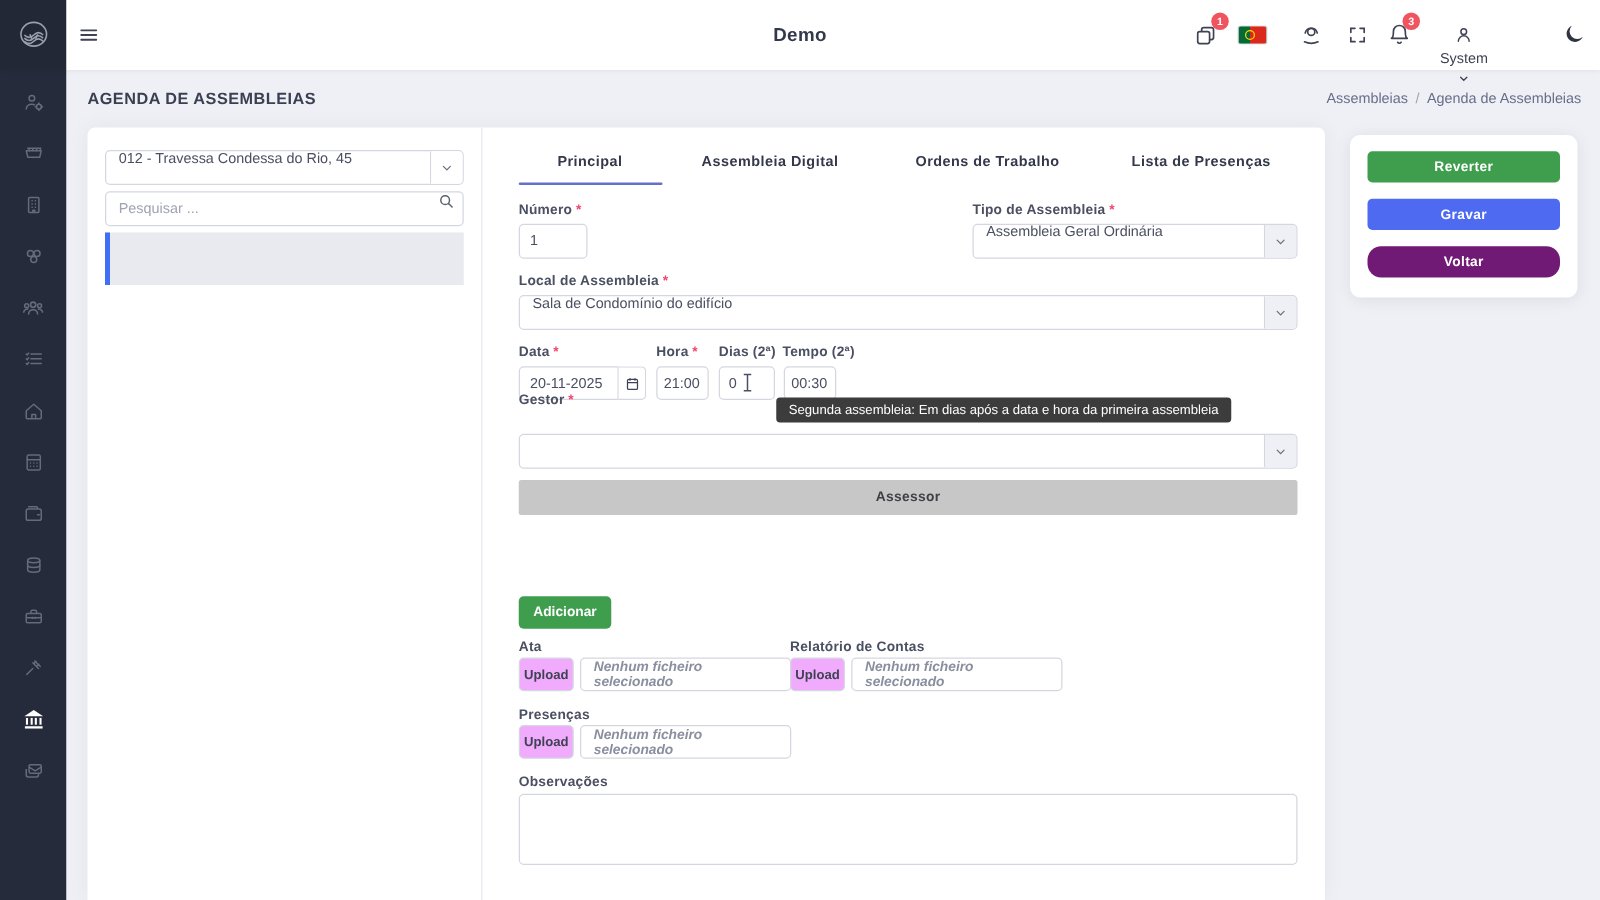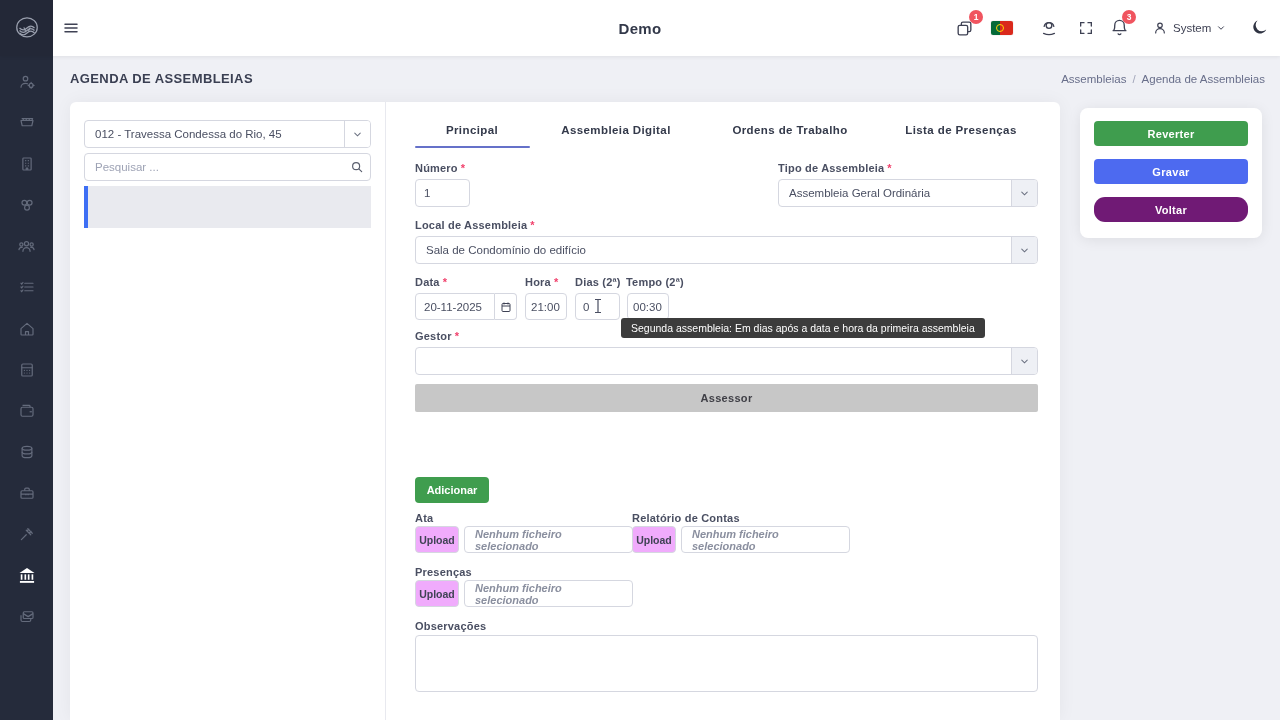--- a/index.html
+++ b/index.html
@@ -11,40 +11,40 @@
   
   .topbar { left:0; top:0; width:1280px; height:56px; background:#fff; box-shadow:0 1px 4px rgba(0,0,0,.07); z-index:20; }
   .logo-box { left:0; top:0; width:53px; height:56px; background:#232837; display:flex; align-items:center; justify-content:center; }
   .appbar-title { left:0; top:0; width:1280px; height:56px; display:flex; align-items:center; justify-content:center; font-size:15px; font-weight:700; color:#33394a; letter-spacing:.3px; pointer-events:none; }
   .icon-btn { color:#3f4254; display:flex; align-items:center; justify-content:center; cursor:pointer; }
   .badge { position:absolute; min-width:14px; height:14px; border-radius:8px; color:#fff; font-size:8.5px; font-weight:700; display:flex; align-items:center; justify-content:center; padding:0 3px; }
   .flag { width:22px; height:14px; border-radius:2px; overflow:hidden; position:relative; box-shadow:0 0 1px rgba(0,0,0,.4); }
   .flag .green { position:absolute; left:0; top:0; width:40%; height:100%; }
   .flag .red { position:absolute; right:0; top:0; width:60%; height:100%; }
   .flag .emblem { position:absolute; left:40%; top:50%; width:8px; height:8px; margin:-4px 0 0 -4px; border-radius:50%; border:1.5px solid #ffd700; }
-  .system { display:flex; align-items:center; gap:5px; font-size:11.5px; color:#3f4254; cursor:pointer; }
+  .system { display:flex; align-items:center; gap:5px; font-size:11.5px; color:#3f4254; cursor:pointer;flex-direction:column; }
 
   
   .sidebar { left:0; top:56px; width:53px; height:664px; background:#252b3b; z-index:10; }
   .side-icon { position:absolute; left:0; width:53px; height:36px; display:flex; align-items:center; justify-content:center; color:#646b7c; cursor:pointer; }
   .side-icon.active { color:#ffffff; }
 
   
   .page-title { left:70px; top:71px; font-size:13px; font-weight:700; color:#3a3f52; letter-spacing:.4px; }
   .breadcrumb { right:15px; top:73px; font-size:11.5px; color:#686e8a; display:flex; gap:6px; align-items:center; }
   .breadcrumb .sep { color:#a0a4b8; }
 
   
   .main-card { left:70px; top:102px; width:990px; height:618px; background:#fff; border-radius:6px 6px 0 0; box-shadow:0 0 18px rgba(0,0,0,.05); }
   .panel-divider { left:315px; top:0; width:1px; height:618px; background:#e8e9ef; }
   .actions-card { left:1080px; top:108px; width:182px; height:130px; background:#fff; border-radius:8px; box-shadow:0 2px 14px rgba(0,0,0,.08); }
   .action-btn { left:14px; width:154px; height:25px; border:none; border-radius:4px; color:#fff; font-size:11px; font-weight:700; font-family:inherit; letter-spacing:.3px; cursor:pointer; }
 
   
-  .field-box { background:#fff; border:1px solid #d5d7e0; border-radius:4px; font-size:11.5px; color:#4a4f62; display:flex; align-items:center; }
+  .field-box { background:#fff; border:1px solid #d5d7e0; border-radius:4px; font-size:11.5px; color:#4a4f62; display:flex; align-items:flex-start; }
   .select-text { flex:1; padding:0 10px; white-space:nowrap; overflow:hidden; }
   .chev-box { width:26px; align-self:stretch; border-left:1px solid #d5d7e0; background:#eef0f5; border-radius:0 3px 3px 0; display:flex; align-items:center; justify-content:center; color:#6a7080; }
   .chev-box.plain { background:#fff; }
   .search-input { width:100%; height:100%; border:none; outline:none; background:transparent; font-family:inherit; font-size:11.5px; color:#4a4f62; padding:0 10px; }
   .search-input::placeholder { color:#9ea3b5; }
   .list-row { background:#e9eaef; border-left:4px solid #3e6ff4; cursor:pointer; }
 
   
   .tab { top:22px; transform:translateX(-50%); font-size:11.5px; font-weight:700; color:#33394a; letter-spacing:.4px; white-space:nowrap; cursor:pointer; }
   .tab-underline { top:44px; height:2px; border-radius:1px; }
@@ -319,21 +319,21 @@
     <input class="abs t-input" style="left: 505px; top: 191px; width: 45px; height: 27px; padding: 0px 7px;" value="0">
     <svg class="abs ibeam" style="left:524px; top:196px;" width="8" height="16" viewBox="0 0 8 16" fill="none" stroke="#4a4f62" stroke-width="1.2">
         <path d="M1 1.5h6M1 14.5h6M4 1.5v13"></path>
       </svg>
 
     <div class="abs f-label" style="left:556px; top:174px;">Tempo (2ª)</div>
     <input class="abs t-input" style="left: 557px; top: 191px; width: 42px; height: 27px; padding: 0px 5px;" value="00:30">
 
     <div class="abs tooltip" style="left:551px; top:216px;">Segunda assembleia: Em dias após a data e hora da primeira assembleia</div>
 
-    <div class="abs f-label" style="left:345px; top:228px;text-align:center;"><span>Gestor</span><span class="req">*</span></div>
+    <div class="abs f-label" style="left:345px; top:212px;text-align:center;"><span>Gestor</span><span class="req">*</span></div>
     <div class="abs field-box" style="left:345px; top:245px; width:623px; height:28px;">
       <div class="select-text"></div>
       <div class="chev-box">
           <svg width="11" height="11" viewBox="0 0 24 24" fill="none" stroke="currentColor" stroke-width="2.2" stroke-linecap="round">
             <path d="M6 9l6 6 6-6"></path>
           </svg>
         </div>
     </div>
 
     <div class="abs assessor-bar" style="left:345px; top:282px; width:623px; height:28px;">Assessor</div>

